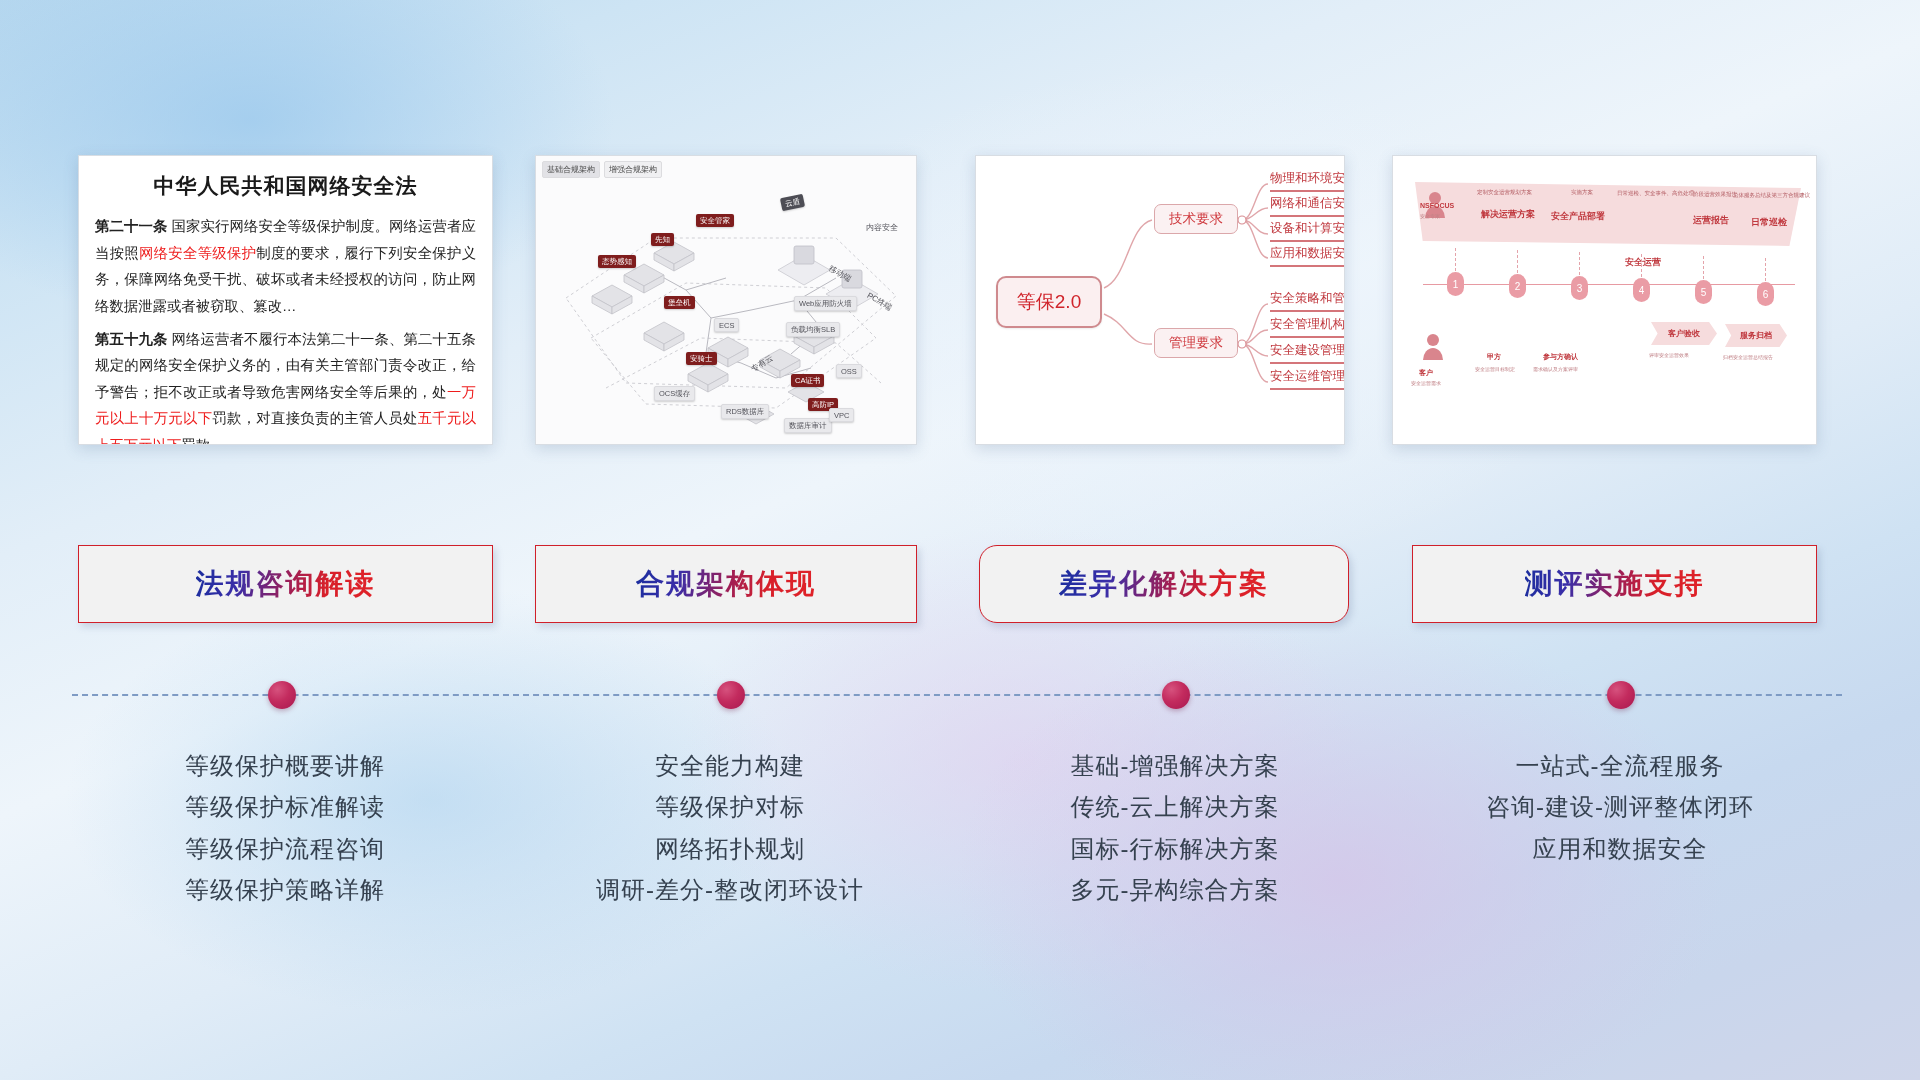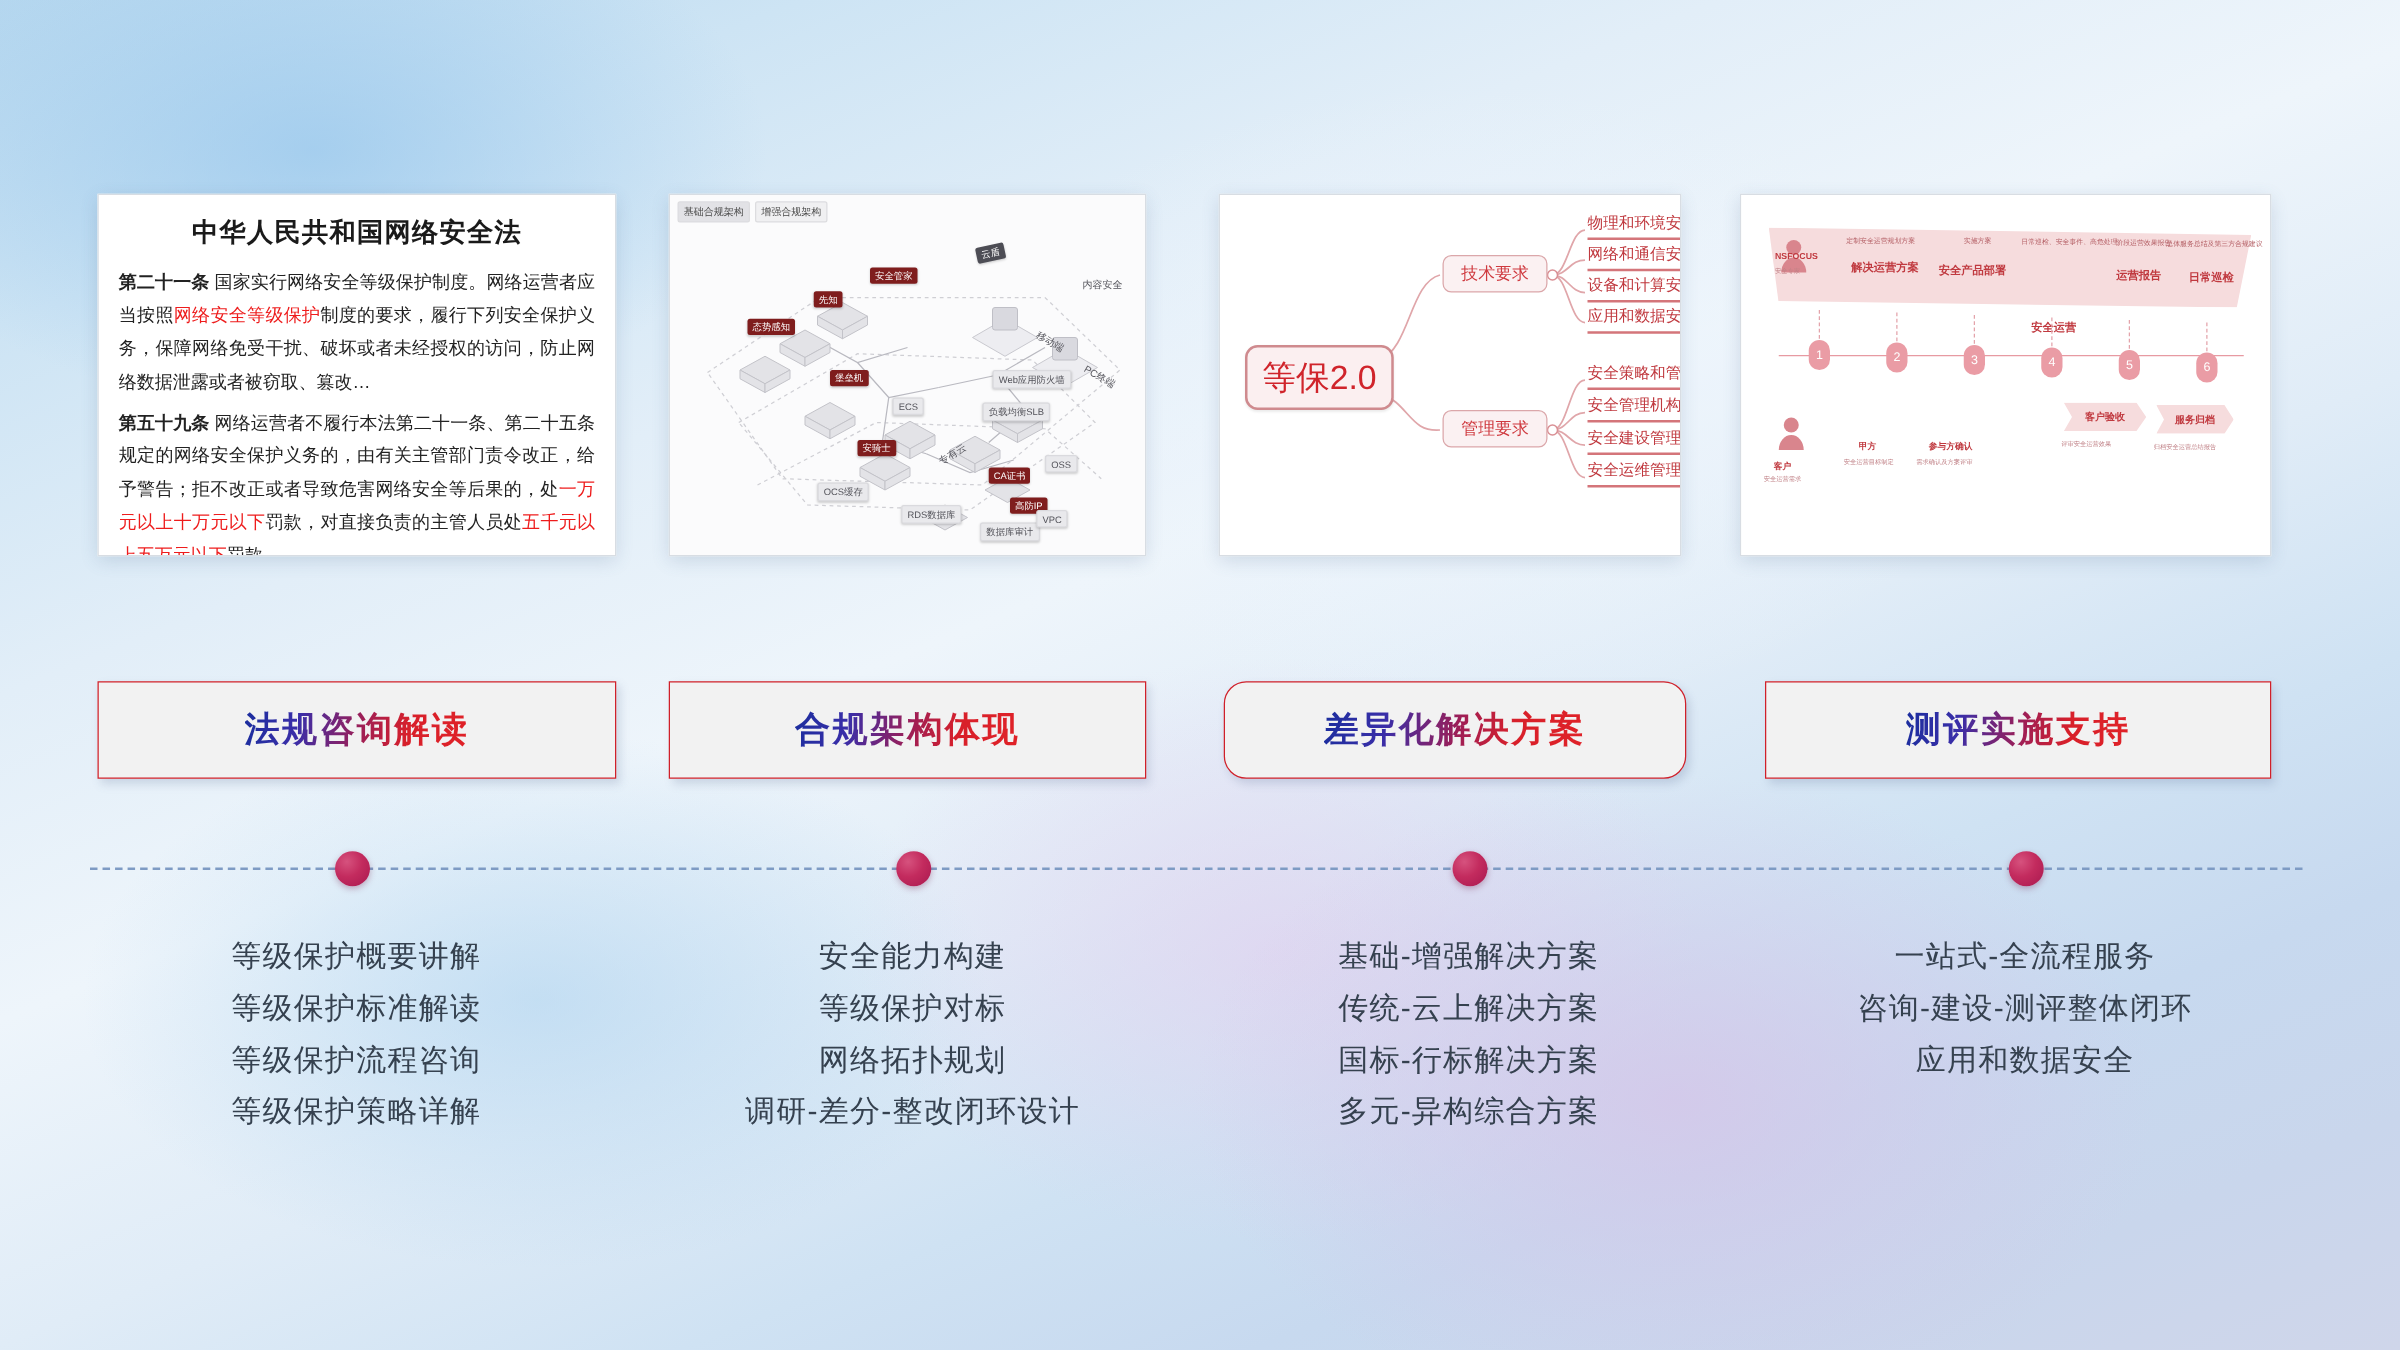--- a/index.html
+++ b/index.html
@@ -65,23 +65,23 @@
     padding:1.5px 4px; border-radius:2px; white-space:nowrap;
     box-shadow:0 1px 2px rgba(0,0,0,.18);
   }
   .chip.dark { background:#4d4d55; }
   .chip.light{ background:#e9e9ec; color:#53535a; border:1px solid #dadade; }
   .lbl { position:absolute; font-size:8px; color:#55555c; white-space:nowrap; }
 
   
   .mind { position:relative; width:100%; height:100%; background:#fff; }
   .mind-root {
-    position:absolute; left:20px; top:120px; width:119px; height:52px;
+    position:absolute; left:20px; top:120px; width:106px; height:52px;
     border:2.5px solid #cf8a8e; border-radius:10px; background:#fbeff0;
-    color:#d0242b; font-size:27px; display:flex; align-items:center; justify-content:center;
+    color:#d0242b; font-size:19px; display:flex; align-items:center; justify-content:center;
     box-shadow:0 1px 2px rgba(0,0,0,.08);
   }
   .mind-mid {
     position:absolute; width:84px; height:30px;
     border:1.6px solid #dba7aa; border-radius:7px; background:#fbf1f2;
     color:#cf3a3f; font-size:13.5px; display:flex; align-items:center; justify-content:center;
   }
   #mid-tech { left:178px; top:48px; }
   #mid-mgmt { left:178px; top:172px; }
   .leaf {

